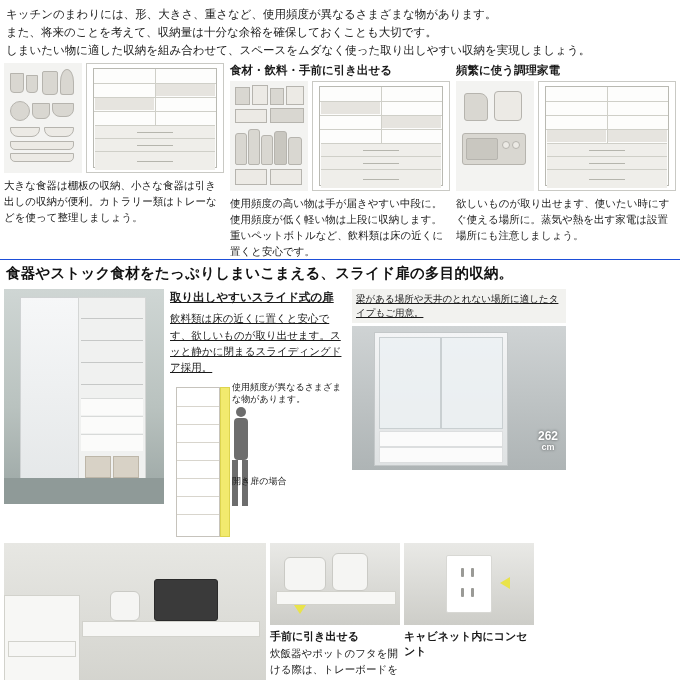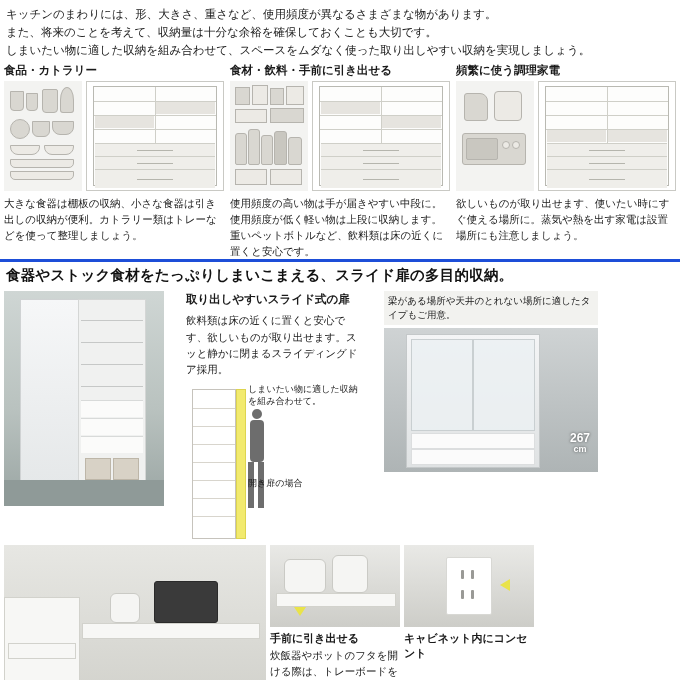--- a/index.html
+++ b/index.html
@@ -115,30 +115,31 @@
   .item.cup { border-radius: 0 0 4px 4px; }
   .item.bottle { border-radius: 3px 3px 2px 2px; }
   .item.light { background: #eceae5; }
   .item.dark { background: #c9c7c0; }
 
   
   .band {
     font-size: 14.5px;
     font-weight: bold;
     padding: 4px 6px 4px 6px;
-    border-top: 3px solid #1d4ed8;
+    border-top: 1px solid #1d4ed8;
     color: #111;
     letter-spacing: 0.2px;
   }
 
   
   .slide-section {
     display: flex;
-    gap: 22px;
+    gap: 6px;
     padding: 2px 4px 0 4px;
+    text-decoration: underline;
   }
   .photo {
     background: #dcdcd8;
     position: relative;
     overflow: hidden;
   }
   .kitchen-photo {
     width: 160px;
     height: 215px;
     background: linear-gradient(180deg, #cfd6d4 0%, #b9c2bf 55%, #9aa5a3 100%);
@@ -358,21 +359,20 @@
 
   <div class="intro">
     <p>キッチンのまわりには、形、大きさ、重さなど、使用頻度が異なるさまざまな物があります。</p>
     <p>また、将来のことを考えて、収納量は十分な余裕を確保しておくことも大切です。</p>
     <p>しまいたい物に適した収納を組み合わせて、スペースをムダなく使った取り出しやすい収納を実現しましょう。</p>
   </div>
 
   <div class="cols">
 
     <div class="col">
-      <div class="col-title">食品・カトラリー</div>
       <div class="col-figure">
         <div class="figure-left">
           <div class="item cup" style="left:6px;top:10px;width:12px;height:18px;"></div>
           <div class="item cup" style="left:22px;top:12px;width:10px;height:16px;"></div>
           <div class="item" style="left:38px;top:8px;width:14px;height:22px;border-radius:2px 2px 4px 4px;"></div>
           <div class="item" style="left:56px;top:6px;width:12px;height:24px;border-radius:50% 50% 3px 3px;"></div>
           <div class="item round" style="left:6px;top:38px;width:18px;height:18px;"></div>
           <div class="item" style="left:28px;top:40px;width:16px;height:14px;border-radius:0 0 6px 6px;"></div>
           <div class="item" style="left:48px;top:40px;width:20px;height:12px;border-radius:0 0 8px 8px;"></div>
           <div class="item light" style="left:6px;top:64px;width:28px;height:8px;border-radius:0 0 8px 8px;"></div>
@@ -495,36 +495,36 @@
           <div class="dd-row" style="top:108px;"></div>
           <div class="dd-row" style="top:126px;"></div>
         </div>
         <div class="dd-yellow"></div>
         <div class="person" style="left:66px;top:26px;width:10px;height:10px;border-radius:50%;"></div>
         <div class="person" style="left:64px;top:37px;width:14px;height:42px;border-radius:4px;"></div>
         <div class="person" style="left:62px;top:79px;width:6px;height:46px;"></div>
         <div class="person" style="left:72px;top:79px;width:6px;height:46px;"></div>
       </div>
       <div style="position:relative;">
-        <div class="dd-note" style="left:62px;top:-160px;width:110px;">しまいたい物に適した収納を組み合わせて。</div>
+        <div class="dd-note" style="left:62px;top:-160px;width:110px;">使用頻度が異なるさまざまな物があります。</div>
         <div class="dd-note" style="left:62px;top:-66px;width:110px;">開き扉の場合</div>
       </div>
     </div>
 
     <div class="right-photo-wrap">
       <div class="right-note">梁がある場所や天井のとれない場所に適したタイプもご用意。</div>
       <div class="photo cab-photo">
         <div class="cab-body">
           <div class="cab-glass"></div>
           <div class="cab-glass cab-glass2"></div>
           <div class="cab-dr" style="top:98px;"></div>
           <div class="cab-dr" style="top:114px;"></div>
         </div>
         <div class="height-label">
-          <span>267</span>
+          <span>262</span>
           <small>cm</small>
         </div>
       </div>
     </div>
 
   </div>
 
 
   <div class="bottom">
 

